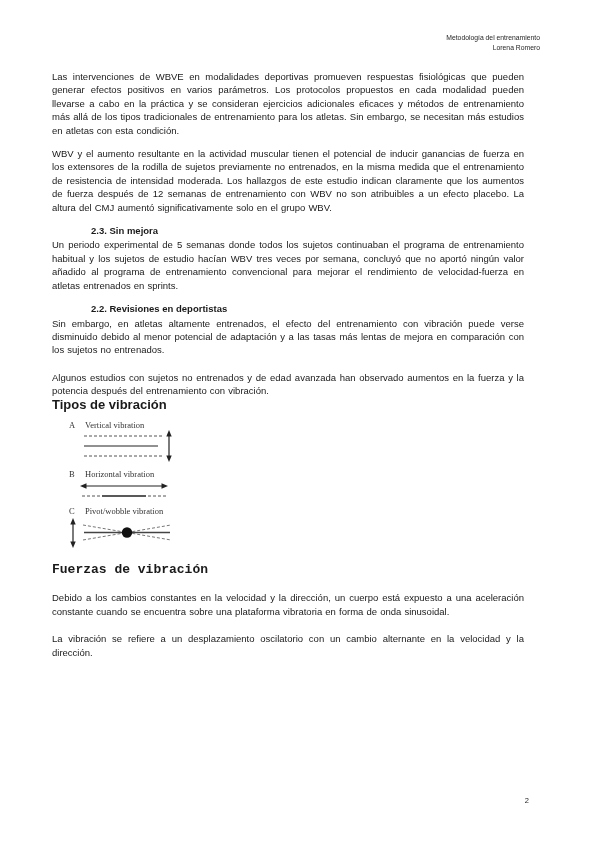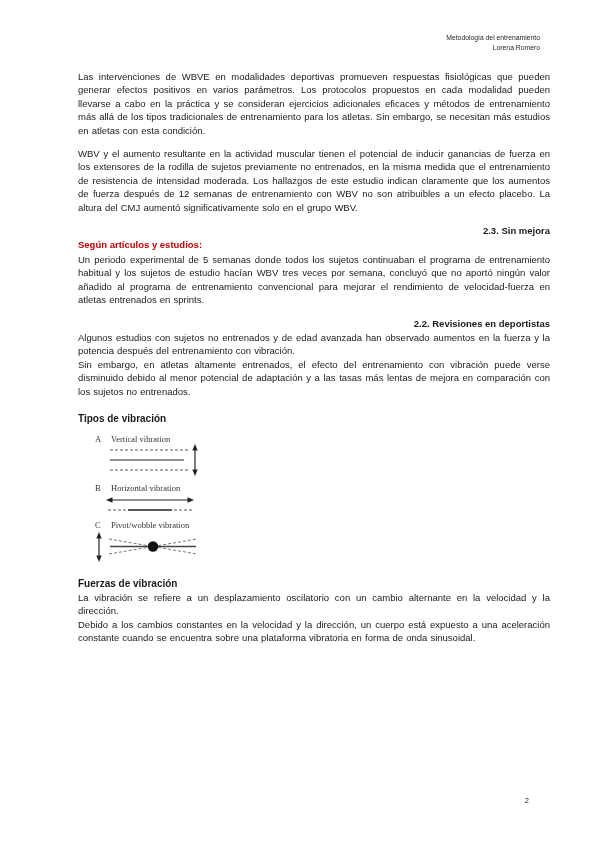--- a/index.html
+++ b/index.html
@@ -14,47 +14,46 @@
   .page-header {
     position: absolute;
     top: 33px; right: 60px;
     text-align: right;
     font-size: 6.8px;
     line-height: 10px;
     color: #1f1f1f;
   }
   .content {
     position: absolute;
-    top: 70px; left: 78px;
+    top: 70px; left: 52px;
     width: 472px;
   }
   .para {
     font-size: 9.5px;
     line-height: 13.4px;
     text-align: justify;
     margin: 0 0 10px 0;
     word-spacing: 0.5px;
   }
   .para.tight { margin-bottom: 0; }
   .para.gap-lg { margin-bottom: 14px; }
   .h-num {
     font-size: 9.5px;
     line-height: 13.4px;
     font-weight: bold;
     margin: 0 0 1px 39px;
-    text-align: right;
   }
   .h-red {
     font-size: 9.5px;
     line-height: 13.4px;
     font-weight: bold;
     margin: 0 0 1px 0;
   }
   .h-bold {
-    font-size: 10px;
+    font-size: 13px;
     line-height: 13.4px;
     font-weight: bold;
     margin: 0 0 4px 0;
   }
   .figure-wrap {
     margin: 8px 0 10px 17px;
   }
   .fig-text {
     font-family: "Liberation Serif", serif;
     font-size: 8.5px;
@@ -73,26 +72,25 @@
 <header class="page-header">
   <div>Metodología del entrenamiento</div>
   <div>Lorena Romero</div>
 </header>
 
 <main class="content">
   <p class="para">Las intervenciones de WBVE en modalidades deportivas promueven respuestas fisiológicas que pueden generar efectos positivos en varios parámetros. Los protocolos propuestos en cada modalidad pueden llevarse a cabo en la práctica y se consideran ejercicios adicionales eficaces y métodos de entrenamiento más allá de los tipos tradicionales de entrenamiento para los atletas. Sin embargo, se necesitan más estudios en atletas con esta condición.</p>
   <p class="para">WBV y el aumento resultante en la actividad muscular tienen el potencial de inducir ganancias de fuerza en los extensores de la rodilla de sujetos previamente no entrenados, en la misma medida que el entrenamiento de resistencia de intensidad moderada. Los hallazgos de este estudio indican claramente que los aumentos de fuerza después de 12 semanas de entrenamiento con WBV no son atribuibles a un efecto placebo. La altura del CMJ aumentó significativamente solo en el grupo WBV.</p>
 
   <h3 class="h-num">2.3. Sin mejora</h3>
-  <h4 class="h-red" style="color: rgb(192, 0, 0);">Según artículos y estudios:</h4>
   <p class="para">Un periodo experimental de 5 semanas donde todos los sujetos continuaban el programa de entrenamiento habitual y los sujetos de estudio hacían WBV tres veces por semana, concluyó que no aportó ningún valor añadido al programa de entrenamiento convencional para mejorar el rendimiento de velocidad-fuerza en atletas entrenados en sprints.</p>
 
   <h3 class="h-num">2.2. Revisiones en deportistas</h3>
+  <p class="para gap-lg">Sin embargo, en atletas altamente entrenados, el efecto del entrenamiento con vibración puede verse disminuido debido al menor potencial de adaptación y a las tasas más lentas de mejora en comparación con los sujetos no entrenados.</p>
   <p class="para tight">Algunos estudios con sujetos no entrenados y de edad avanzada han observado aumentos en la fuerza y la potencia después del entrenamiento con vibración.</p>
-  <p class="para gap-lg">Sin embargo, en atletas altamente entrenados, el efecto del entrenamiento con vibración puede verse disminuido debido al menor potencial de adaptación y a las tasas más lentas de mejora en comparación con los sujetos no entrenados.</p>
 
   <h3 class="h-bold">Tipos de vibración</h3>
 
   <figure class="figure-wrap" style="margin-right:0;">
     <svg width="118" height="130" viewBox="0 0 118 130">
 
       <text class="fig-text" x="0" y="9">A</text>
       <text class="fig-text" x="16" y="9">Vertical vibration</text>
       <line x1="15" y1="17" x2="93" y2="17" stroke="#555" stroke-width="1" stroke-dasharray="3,2"></line>
       <line x1="15" y1="27" x2="89" y2="27" stroke="#222" stroke-width="1"></line>
@@ -125,18 +123,18 @@
       </g>
       <g>
         <line x1="14" y1="106" x2="102" y2="121" stroke="#777" stroke-width="1" stroke-dasharray="3,2"></line>
         <line x1="14" y1="121" x2="102" y2="106" stroke="#777" stroke-width="1" stroke-dasharray="3,2"></line>
         <line x1="15" y1="113.5" x2="101" y2="113.5" stroke="#444" stroke-width="1.6"></line>
         <circle cx="58" cy="113.5" r="5.2" fill="#111"></circle>
       </g>
     </svg>
   </figure>
 
-  <h3 class="h-bold" style="margin-bottom:0;">Fuerzas de vibración</h3>
+  <h3 class="h-bold" style="margin-bottom:15px;font-family:Liberation Mono, monospace;">Fuerzas de vibración</h3>
+  <p class="para gap-lg">Debido a los cambios constantes en la velocidad y la dirección, un cuerpo está expuesto a una aceleración constante cuando se encuentra sobre una plataforma vibratoria en forma de onda sinusoidal.</p>
   <p class="para tight">La vibración se refiere a un desplazamiento oscilatorio con un cambio alternante en la velocidad y la dirección.</p>
-  <p class="para gap-lg">Debido a los cambios constantes en la velocidad y la dirección, un cuerpo está expuesto a una aceleración constante cuando se encuentra sobre una plataforma vibratoria en forma de onda sinusoidal.</p>
 </main>
 
 <div class="page-number">2</div>
 
 </body></html>

